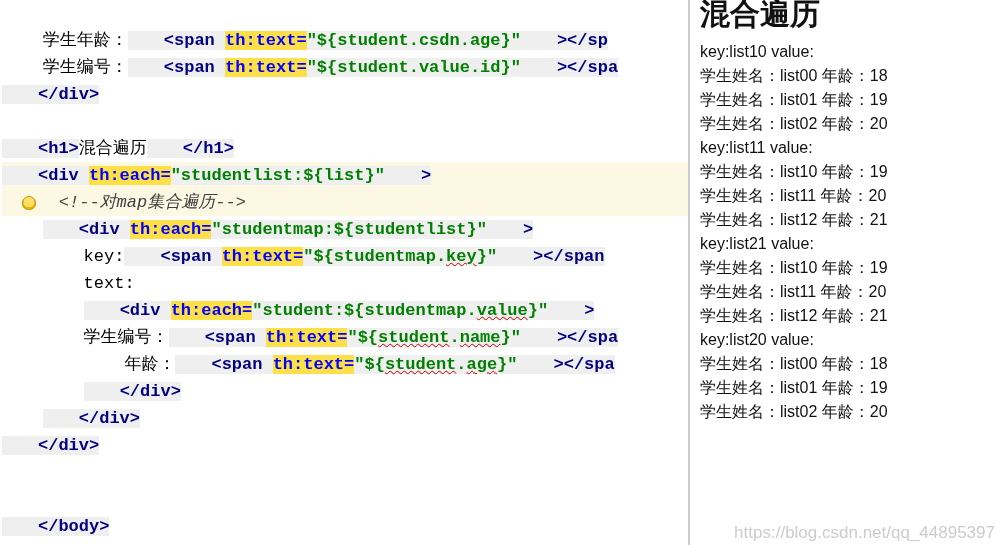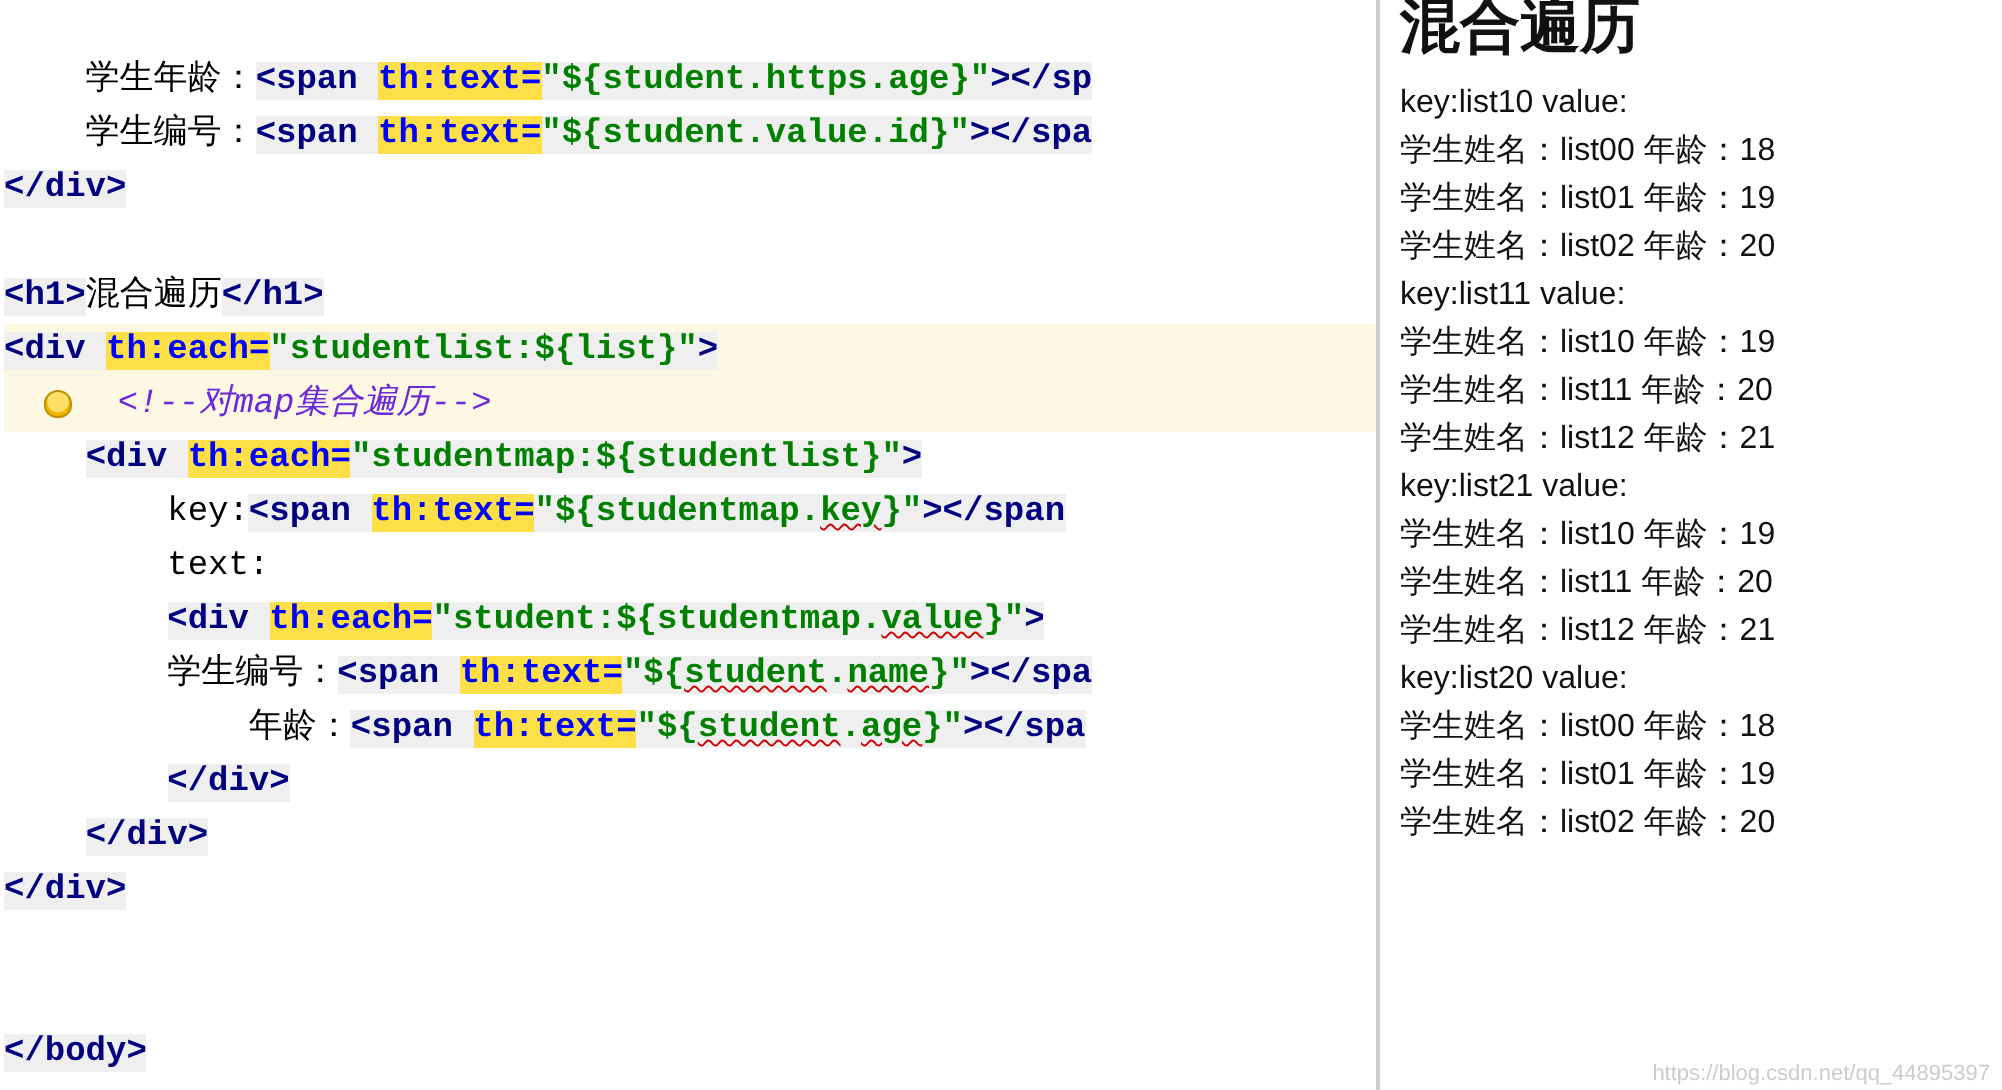--- a/index.html
+++ b/index.html
@@ -32,50 +32,50 @@
     font-family: "Microsoft YaHei", Arial, sans-serif;
     font-size: 16px;
     line-height: 24px;
     color: #111;
   }
   .browser h1 {
     font-size: 30px;
     font-weight: 700;
     margin: 0 0 14px 0;
   }
-  .tag   { color: #000080; font-weight: 700; background: #efefef; }
+  .tag   { color: #000080; font-weight: 700; background: #efefef; padding-left: 36px; }
   .attr  { color: #0000ff; font-weight: 700; background: #fde047; }
   .str   { color: #008000; font-weight: 700; background: #efefef; }
   .txt   { color: #000000; }
-  .cmt   { color: #6d28d9; font-style: italic; }
+  .cmt   { color: #404040; font-style: italic; }
   .wavy  { text-decoration: underline wavy #c00; text-decoration-thickness: 1px; }
   .hl-line { background: #fcf8e3; display: inline-block; width: 100%; }
   .bulb {
     display: inline-block;
     width: 14px; height: 14px;
     background: radial-gradient(circle at 50% 40%, #ffe066 55%, #f0b400 60%);
     border-radius: 50% 50% 45% 45%;
     border: 1px solid #c09000;
     vertical-align: middle;
     margin-right: 2px;
   }
   .watermark {
     position: absolute;
     right: 6px;
     bottom: 2px;
-    font-size: 11px;
+    font-size: 17px;
     color: #ccc;
     font-family: Arial, sans-serif;
   }
 </style>
 </head>
 <body>
 
 <div class="editor">
-<span><span class="txt">    学生年龄：</span><span class="tag">&lt;span </span><span class="attr">th:text</span><span class="attr">=</span><span class="str">"<span>${student.https.age}</span>"</span><span class="tag">&gt;&lt;/sp</span></span>
+<span><span class="txt">    学生年龄：</span><span class="tag">&lt;span </span><span class="attr">th:text</span><span class="attr">=</span><span class="str">"<span>${student.csdn.age}</span>"</span><span class="tag">&gt;&lt;/sp</span></span>
 <span><span class="txt">    学生编号：</span><span class="tag">&lt;span </span><span class="attr">th:text</span><span class="attr">=</span><span class="str">"<span>${student.value.id}</span>"</span><span class="tag">&gt;&lt;/spa</span></span>
 <span><span class="tag">&lt;/<span>div</span>&gt;</span></span>
 <span> </span>
 <span><span class="tag">&lt;<span>h1</span>&gt;</span><span class="txt">混合遍历</span><span class="tag">&lt;/<span>h1</span>&gt;</span></span>
 <span class="hl-line"><span class="tag">&lt;<span>div</span> </span><span class="attr">th:each</span><span class="attr">=</span><span class="str">"studentlist:${list}"</span><span class="tag">&gt;</span></span>
 <span class="hl-line">  <span class="bulb"></span>  <span class="cmt">&lt;!--对map集合遍历--&gt;</span></span>
 <span>    <span class="tag">&lt;<span>div</span> </span><span class="attr">th:each</span><span class="attr">=</span><span class="str">"studentmap:${studentlist}"</span><span class="tag">&gt;</span></span>
 <span><span class="txt">        key:</span><span class="tag">&lt;<span>span</span> </span><span class="attr">th:text</span><span class="attr">=</span><span class="str">"${studentmap.<span class="wavy">key</span>}"</span><span class="tag">&gt;&lt;/span</span></span>
 <span><span class="txt">        text:</span></span>
 <span>        <span class="tag">&lt;<span>div</span> </span><span class="attr">th:each</span><span class="attr">=</span><span class="str">"student:${studentmap.<span class="wavy">value</span>}"</span><span class="tag">&gt;</span></span>

